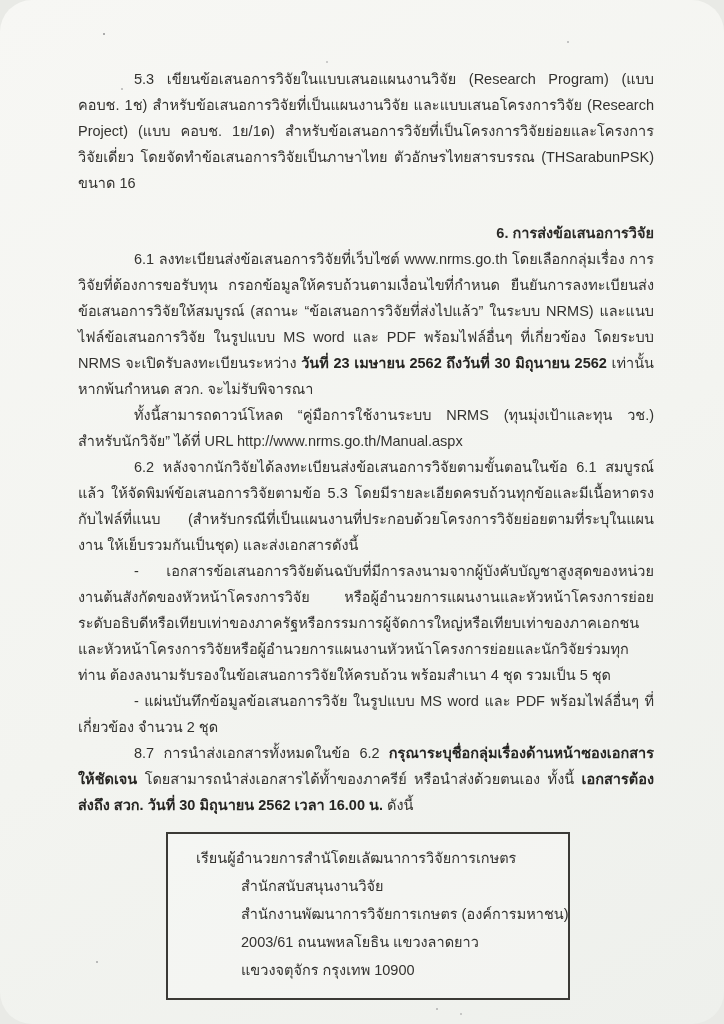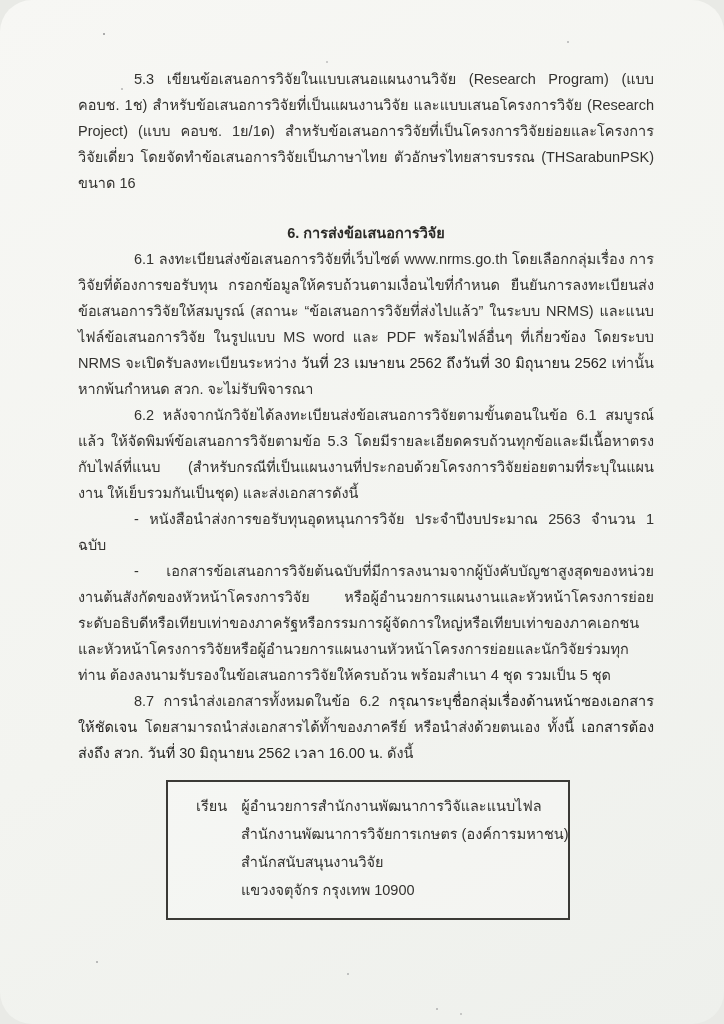--- a/index.html
+++ b/index.html
@@ -27,35 +27,35 @@
   }
   .para{
     margin:0;
     text-indent:56px;
   }
   .heading{
     text-indent:0;
     font-weight:bold;
     margin-top:24px;
     color:#2b2a27;
-    text-align:center;
+    text-align:right;
   }
-  .b{font-weight:normal;color:#262522;margin-top:29px;}
+  .b{font-weight:bold;color:#262522;margin-top:29px;}
   .address-box{
     margin-top:14px;
     margin-left:88px;
     width:356px;
     border:2px solid #3b3a36;
     padding:10px 16px 14px 28px;
     line-height:28px;
     text-align:left;
     background:rgba(255,255,255,0.25);
   }
   .address-box .row{white-space:nowrap;}
-  .salutation{display:inline-block;margin-right:14px;}
+  .salutation{display:inline-block;}
   .indented{padding-left:45px;}
   
   .noise{
     position:absolute;left:0;top:0;width:2px;height:2px;background:transparent;
     box-shadow:
       103px 33px 0 0 rgba(80,80,85,.45),
       140px 76px 0 0 rgba(80,80,85,.40),
       121px 88px 0 0 rgba(80,80,85,.30),
       326px 61px 0 0 rgba(80,80,85,.25),
       567px 41px 0 0 rgba(80,80,85,.30),
@@ -73,34 +73,36 @@
   <div class="noise"></div>
 
   <div class="content">
 
     <p class="para"><span>5.3 เขียนข้อเสนอการวิจัยในแบบเสนอแผนงานวิจัย (Research Program) (แบบ คอบช. 1ช) สำหรับข้อเสนอการวิจัยที่เป็นแผนงานวิจัย และแบบเสนอโครงการวิจัย (Research Project) (แบบ คอบช. 1ย/1ด) สำหรับข้อเสนอการวิจัยที่เป็นโครงการวิจัยย่อยและโครงการวิจัยเดี่ยว โดยจัดทำข้อเสนอการวิจัยเป็นภาษาไทย ตัวอักษรไทยสารบรรณ (THSarabunPSK) ขนาด 16</span></p>
 
     <p class="para heading">6. การส่งข้อเสนอการวิจัย</p>
 
     <p class="para"><span>6.1 ลงทะเบียนส่งข้อเสนอการวิจัยที่เว็บไซต์ www.nrms.go.th โดยเลือกกลุ่มเรื่อง การวิจัยที่ต้องการขอรับทุน กรอกข้อมูลให้ครบถ้วนตามเงื่อนไขที่กำหนด ยืนยันการลงทะเบียนส่งข้อเสนอการวิจัยให้สมบูรณ์ (สถานะ “ข้อเสนอการวิจัยที่ส่งไปแล้ว” ในระบบ NRMS) และแนบไฟล์ข้อเสนอการวิจัย ในรูปแบบ MS word และ PDF พร้อมไฟล์อื่นๆ ที่เกี่ยวข้อง โดยระบบ NRMS จะเปิดรับลงทะเบียนระหว่าง </span><span class="b">วันที่ 23 เมษายน 2562 ถึงวันที่ 30 มิถุนายน 2562</span><span> เท่านั้น หากพ้นกำหนด สวก. จะไม่รับพิจารณา</span></p>
 
+    <p class="para"><span>ทั้งนี้สามารถดาวน์โหลด “คู่มือการใช้งานระบบ NRMS (ทุนมุ่งเป้าและทุน วช.) สำหรับนักวิจัย” ได้ที่ URL http://www.nrms.go.th/Manual.aspx</span></p>
 
     <p class="para"><span>6.2 หลังจากนักวิจัยได้ลงทะเบียนส่งข้อเสนอการวิจัยตามขั้นตอนในข้อ 6.1 สมบูรณ์แล้ว ให้จัดพิมพ์ข้อเสนอการวิจัยตามข้อ 5.3 โดยมีรายละเอียดครบถ้วนทุกข้อและมีเนื้อหาตรงกับไฟล์ที่แนบ (สำหรับกรณีที่เป็นแผนงานที่ประกอบด้วยโครงการวิจัยย่อยตามที่ระบุในแผนงาน ให้เย็บรวมกันเป็นชุด) และส่งเอกสารดังนี้</span></p>
 
-    <p class="para"><span>- หนังสือนำส่งการขอรับทุนอุดหนุนการวิจัย ประจำปีงบประมาณ 2563 จำนวน 1 ฉบับ</span></p>
 
     <p class="para"><span>- เอกสารข้อเสนอการวิจัยต้นฉบับที่มีการลงนามจากผู้บังคับบัญชาสูงสุดของหน่วยงานต้นสังกัดของหัวหน้าโครงการวิจัย หรือผู้อำนวยการแผนงานและหัวหน้าโครงการย่อย ระดับอธิบดีหรือเทียบเท่าของภาครัฐหรือกรรมการผู้จัดการใหญ่หรือเทียบเท่าของภาคเอกชน และหัวหน้าโครงการวิจัยหรือผู้อำนวยการแผนงานหัวหน้าโครงการย่อยและนักวิจัยร่วมทุกท่าน ต้องลงนามรับรองในข้อเสนอการวิจัยให้ครบถ้วน พร้อมสำเนา 4 ชุด รวมเป็น 5 ชุด</span></p>
 
+    <p class="para"><span>- แผ่นบันทึกข้อมูลข้อเสนอการวิจัย ในรูปแบบ MS word และ PDF พร้อมไฟล์อื่นๆ ที่เกี่ยวข้อง จำนวน 2 ชุด</span></p>
 
     <p class="para"><span>8.7 การนำส่งเอกสารทั้งหมดในข้อ 6.2 </span><span class="b">กรุณาระบุชื่อกลุ่มเรื่องด้านหน้าซองเอกสารให้ชัดเจน</span><span> โดยสามารถนำส่งเอกสารได้ทั้าของภาครีย์ หรือนำส่งด้วยตนเอง ทั้งนี้ </span><span class="b">เอกสารต้องส่งถึง สวก. วันที่ 30 มิถุนายน 2562 เวลา 16.00 น.</span><span> ดังนี้</span></p>
 
     <div class="address-box">
       <div class="row">
-        <span class="salutation">เรียน</span><span>ผู้อำนวยการสำนักงานพัฒนาการวิจัและแนบไฟล</span>
+        <span class="salutation">เรียน</span><span>ผู้อำนวยการสำนัโดยเลัฒนาการวิจัยการเกษตร</span>
       </div>
+      <div class="row indented">สำนักสนับสนุนงานวิจัย</div>
       <div class="row indented">สำนักงานพัฒนาการวิจัยการเกษตร (องค์การมหาชน)</div>
-      <div class="row indented">สำนักสนับสนุนงานวิจัย</div>
+      <div class="row indented">2003/61 ถนนพหลโยธิน แขวงลาดยาว</div>
       <div class="row indented">แขวงจตุจักร กรุงเทพ 10900</div>
 
     </div>
 
   </div>
 </div>
 
 </body></html>

